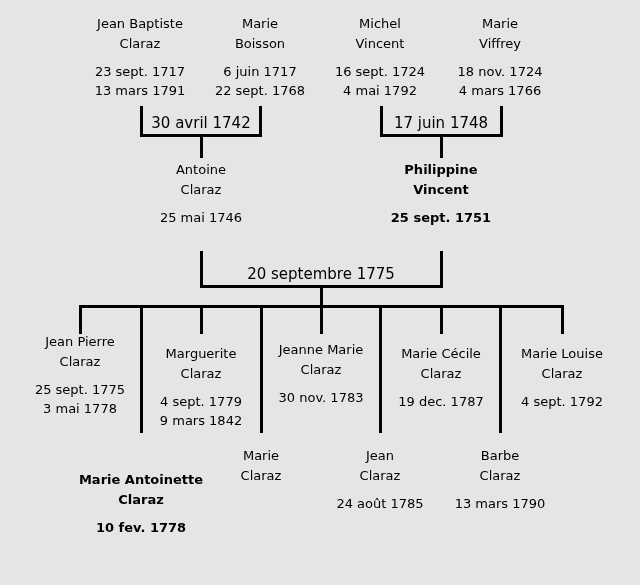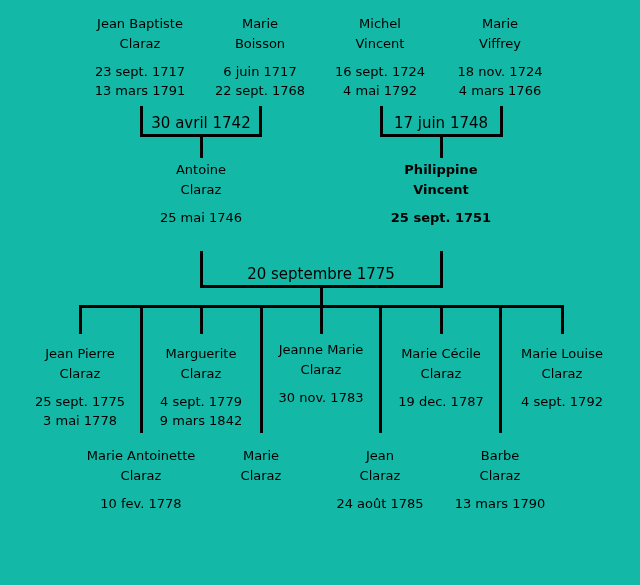--- a/index.html
+++ b/index.html
@@ -1,19 +1,19 @@
 <!DOCTYPE html>
 <html><head>
 <meta charset="utf-8">
 <style>
   html,body{margin:0;padding:0;}
   .stage{
     position:relative;
     width:640px;height:585px;
-    background:#14b8a6;
+    background:#e5e5e5;
     font-family:"DejaVu Sans",sans-serif;
     color:#000;
     overflow:hidden;
   }
   .vline,.hline{position:absolute;background:#000;}
   .vline{width:3px;}
   .hline{height:3px;}
   .person{position:absolute;text-align:center;font-size:13px;}
   .person .pname div{line-height:20px;white-space:nowrap;}
   .person .pdates{margin-top:8px;}
@@ -117,21 +117,21 @@
   <div class="vline" style="left:200px;top:305px;height:29px;"></div>
   <div class="vline" style="left:320px;top:305px;height:29px;"></div>
   <div class="vline" style="left:440px;top:305px;height:29px;"></div>
   <div class="vline" style="left:561px;top:305px;height:29px;"></div>
 
   <div class="vline" style="left:140px;top:305px;height:128px;"></div>
   <div class="vline" style="left:260px;top:305px;height:128px;"></div>
   <div class="vline" style="left:379px;top:305px;height:128px;"></div>
   <div class="vline" style="left:499px;top:305px;height:128px;"></div>
 
-  <div class="person" style="left:15px;top:344px;width:130px;">
+  <div class="person" style="left:15px;top:332px;width:130px;">
     <div class="pname">
       <div>Jean Pierre</div>
       <div>Claraz</div>
     </div>
     <div class="pdates">
       <div>25 sept. 1775</div>
       <div>3 mai 1778</div>
     </div>
   </div>
 
@@ -169,21 +169,21 @@
   <div class="person" style="left:497px;top:344px;width:130px;">
     <div class="pname">
       <div>Marie Louise</div>
       <div>Claraz</div>
     </div>
     <div class="pdates">
       <div>4 sept. 1792</div>
     </div>
   </div>
 
-  <div class="person" style="left:66px;top:446px;width:150px;">
+  <div class="person" style="left:66px;top:470px;width:150px;font-weight:bold;">
     <div class="pname">
       <div>Marie Antoinette</div>
       <div>Claraz</div>
     </div>
     <div class="pdates">
       <div>10 fev. 1778</div>
     </div>
   </div>
 
   <div class="person" style="left:186px;top:446px;width:150px;">

